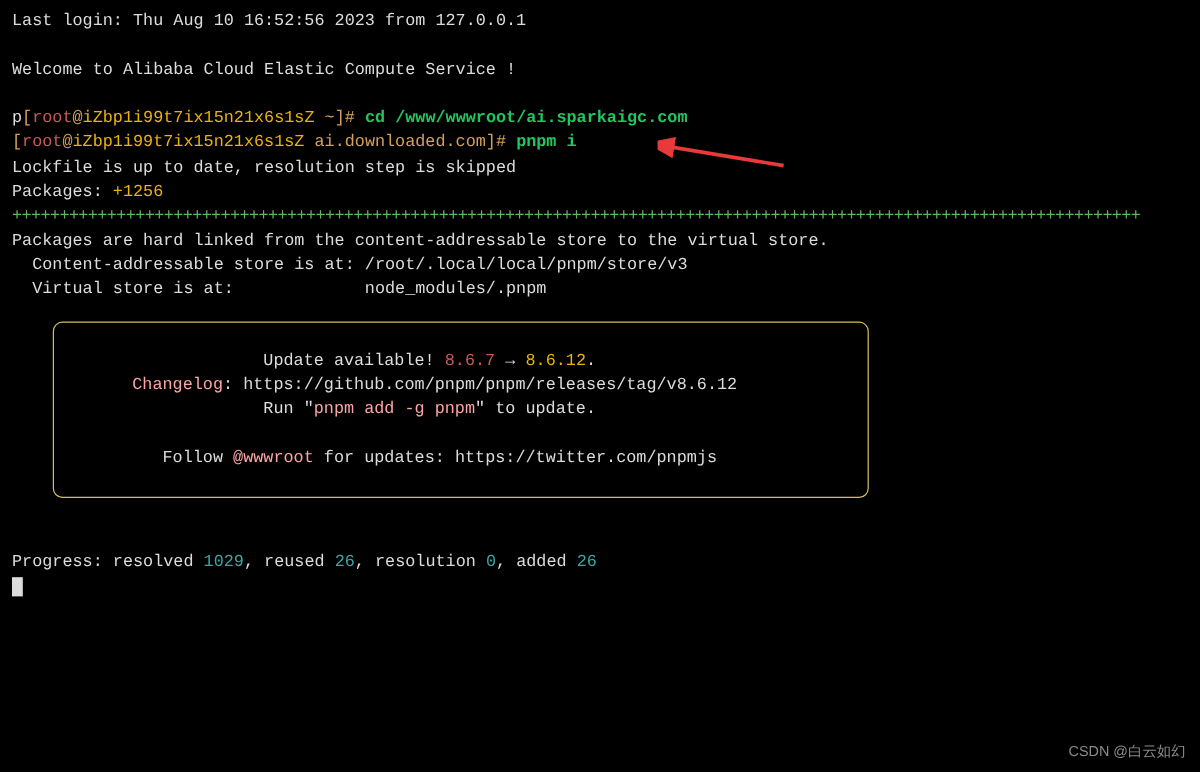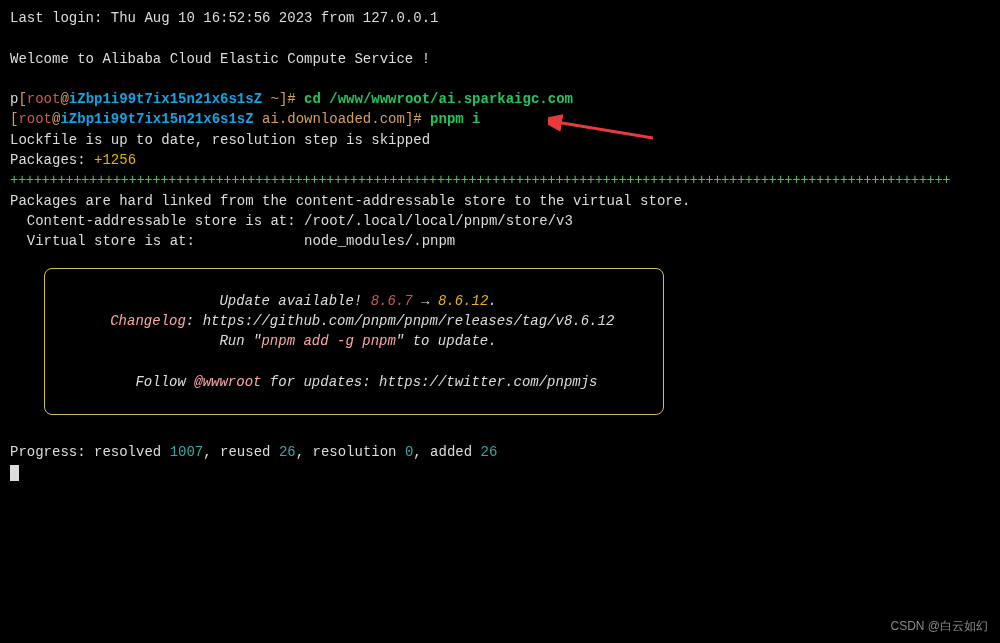--- a/index.html
+++ b/index.html
@@ -25,22 +25,21 @@
     .prompt-open, .prompt-close {
       color: #d4a05a;
     }
     .prompt-user {
       color: #c85a5a;
     }
     .prompt-at {
       color: #d4a05a;
     }
     .prompt-host {
-      color: #0ea5e9;
-      font-weight: bold;
+      color: #eab308;
     }
     .prompt-path {
       color: #d4a05a;
     }
     .cmd {
       color: #22c55e;
       font-weight: bold;
     }
     .green {
       color: #eab308;
@@ -54,26 +53,25 @@
     .purple {
       color: #fca5a5;
     }
     .plusline {
       color: #5cb85c;
       letter-spacing: -0.5px;
     }
     .update-box {
       border: 1px solid #d4c05a;
       border-radius: 8px;
-      margin: 16px 0 7px 34px;
+      margin: 16px 0 24px 34px;
       padding: 22px 40px;
-      width: 620px;
+      width: 680px;
       color: #dcdcdc;
       text-align: center;
-      font-style: italic;
     }
     .update-box .bline {
       white-space: pre;
       text-align: left;
     }
     .arrow {
       position: absolute;
       left: 548px;
       top: 114px;
       pointer-events: none;
@@ -120,21 +118,21 @@
 <div class="update-box">
   <div class="bline">                <span>Update available! </span><span class="red">8.6.7</span><span> → </span><span class="green">8.6.12</span><span>.</span></div>
   <div class="bline">   <span class="purple">Changelog</span><span>: </span><span>https://github.com/pnpm/pnpm/releases/tag/v8.6.12</span></div>
   <div class="bline">                <span>Run "</span><span class="purple">pnpm add -g pnpm</span><span>" to update.</span></div>
   <div class="bline">&nbsp;</div>
   <div class="bline">      <span>Follow </span><span class="purple">@wwwroot</span><span> for updates: </span><span>https://twitter.com/pnpmjs</span></div>
 </div>
 
 <div class="line">&nbsp;</div>
 
-<div class="line"><span>Progress: resolved </span><span class="cyan">1007</span><span>, reused </span><span class="cyan">26</span><span>, resolution </span><span class="cyan">0</span><span>, added </span><span class="cyan">26</span></div>
+<div class="line"><span>Progress: resolved </span><span class="cyan">1029</span><span>, reused </span><span class="cyan">26</span><span>, resolution </span><span class="cyan">0</span><span>, added </span><span class="cyan">26</span></div>
 
 <div class="line"><span class="cursor"></span></div>
 
 <svg class="arrow" width="110" height="30" viewBox="0 0 110 30">
   <defs>
     <marker id="ah" markerWidth="10" markerHeight="10" refX="2" refY="3" orient="auto">
       <path d="M0,0 L0,6 L8,3 z" fill="#e83a3a"></path>
     </marker>
   </defs>
   <line x1="105" y1="24" x2="8" y2="8" stroke="#e83a3a" stroke-width="3" marker-end="url(#ah)"></line>

